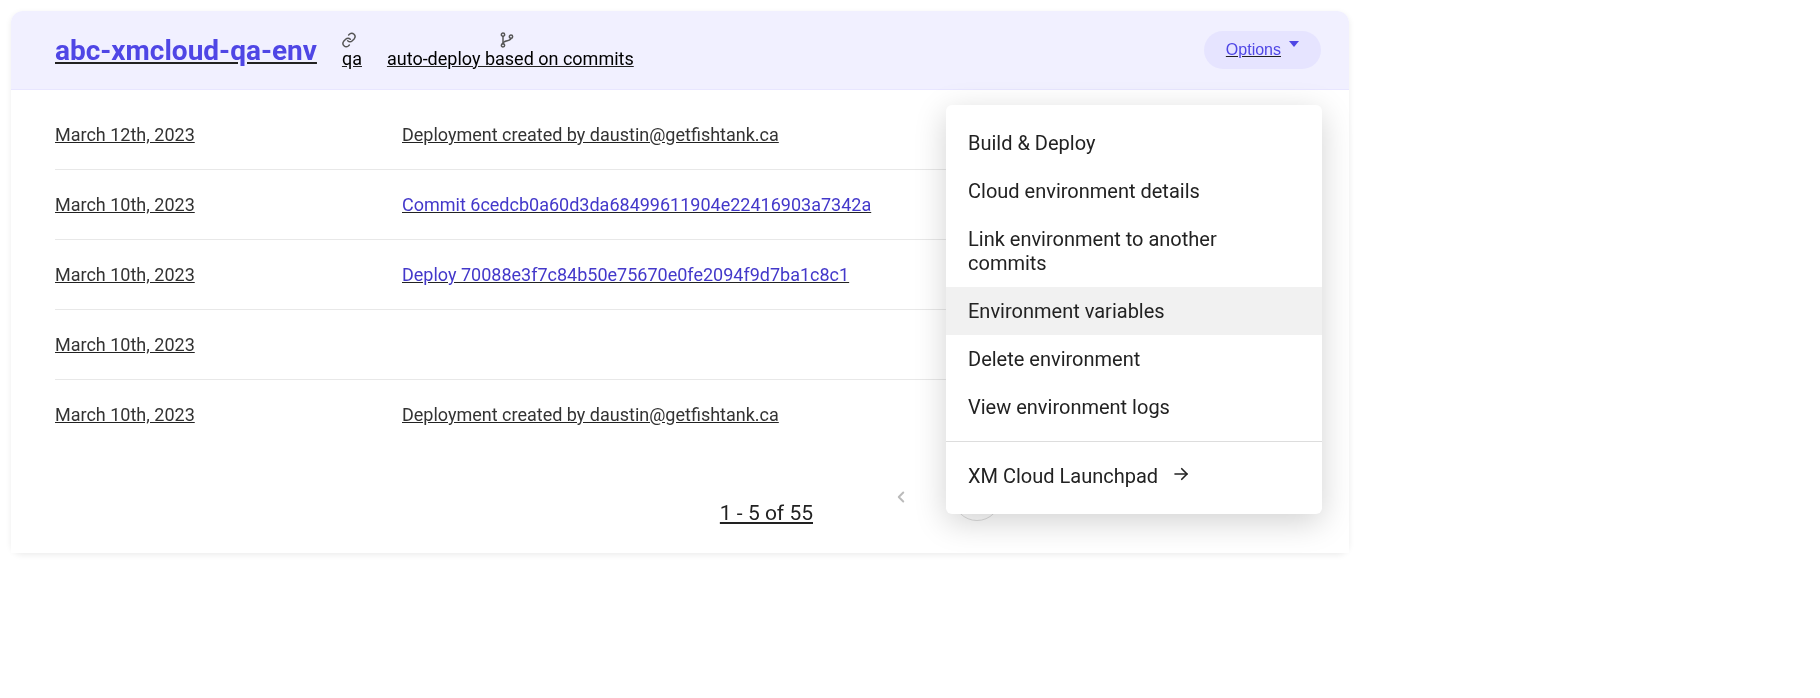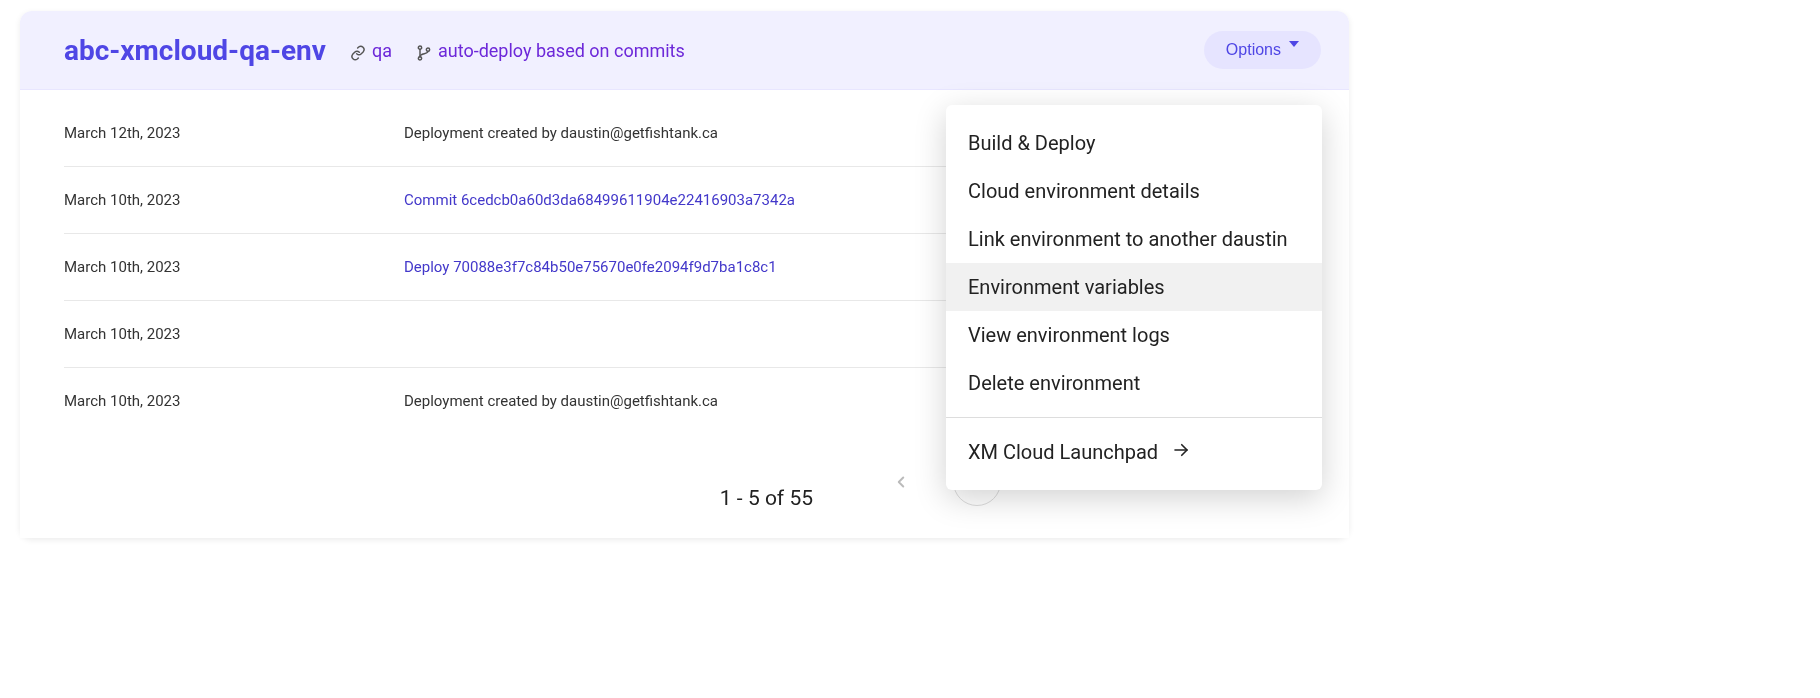--- a/index.html
+++ b/index.html
@@ -1,19 +1,20 @@
 <!DOCTYPE html>
 <html><head>
 <meta charset="utf-8">
 <style>
   * { box-sizing: border-box; margin: 0; padding: 0; }
   html, body { width: 1820px; height: 698px; font-family: -apple-system, BlinkMacSystemFont, "Segoe UI", Roboto, Arial, sans-serif; background: #fff; color: #222; }
   .page-wrap {
-    padding: 11px 167px 16px 20px;
+    padding: 11px 167px 16px 11px;
     width: 1516px;
+    text-decoration: underline;
   }
   .card {
     background: #fff;
     border-radius: 12px;
     box-shadow: 0 2px 6px rgba(0,0,0,0.08);
     overflow: visible;
     position: relative;
   }
   .header {
     background: #f1f0ff;
@@ -24,24 +25,25 @@
     border-bottom: 1px solid #e8e6ff;
   }
   .env-title {
     font-size: 28px;
     font-weight: 700;
     color: #4f46e5;
     margin-right: 24px;
   }
   .meta-chip {
     display: inline-flex;
-    align-items: flex-end;
-    color: #6d28d9;
+    align-items: center;
+    color: #000000;
     font-size: 18px;
     margin-right: 24px;
+    flex-direction: column;
   }
   .meta-chip svg { margin-right: 6px; }
   .spacer { flex: 1; }
   .options-btn {
     background: #e6e4ff;
     color: #4f46e5;
     font-size: 16px;
     font-weight: 500;
     padding: 10px 22px;
     border-radius: 999px;
@@ -57,23 +59,24 @@
     margin-left: 8px;
   }
   .body {
     background: #fff;
     padding: 30px 44px 28px 44px;
     position: relative;
   }
   .row {
     display: flex;
     align-items: center;
-    font-size: 15px;
+    font-size: 18px;
     padding: 24px 0;
     border-bottom: 1px solid #e8e8e8;
+    gap: 7px;
   }
   .row:first-child { padding-top: 4px; }
   .row:last-of-type { border-bottom: none; }
   .row-date { width: 340px; color: #333; }
   .row-text { color: #333; }
   .row-link { color: #4338ca; cursor: pointer; }
   .dropdown {
     position: absolute;
     top: 94px;
     right: 27px;
@@ -207,30 +210,30 @@
 
     <div class="dropdown">
       <div id="dd-items">
           <div class="dd-item">
             <span>Build &amp; Deploy</span>
           </div>
           <div class="dd-item">
             <span>Cloud environment details</span>
           </div>
           <div class="dd-item">
-            <span>Link environment to another daustin</span>
+            <span>Link environment to another commits</span>
           </div>
           <div class="dd-item highlight">
             <span>Environment variables</span>
           </div>
           <div class="dd-item">
+            <span>Delete environment</span>
+          </div>
+          <div class="dd-item">
             <span>View environment logs</span>
-          </div>
-          <div class="dd-item">
-            <span>Delete environment</span>
           </div>
         </div>
       <div class="dd-sep"></div>
       <div class="dd-item">
         <span>XM Cloud Launchpad</span>
         <span class="dd-arrow">
           <svg width="18" height="18" viewBox="0 0 24 24" fill="none" stroke="#222" stroke-width="2.2" stroke-linecap="round" stroke-linejoin="round">
               <line x1="4" y1="12" x2="20" y2="12"></line>
               <polyline points="13 5 20 12 13 19"></polyline>
             </svg>

